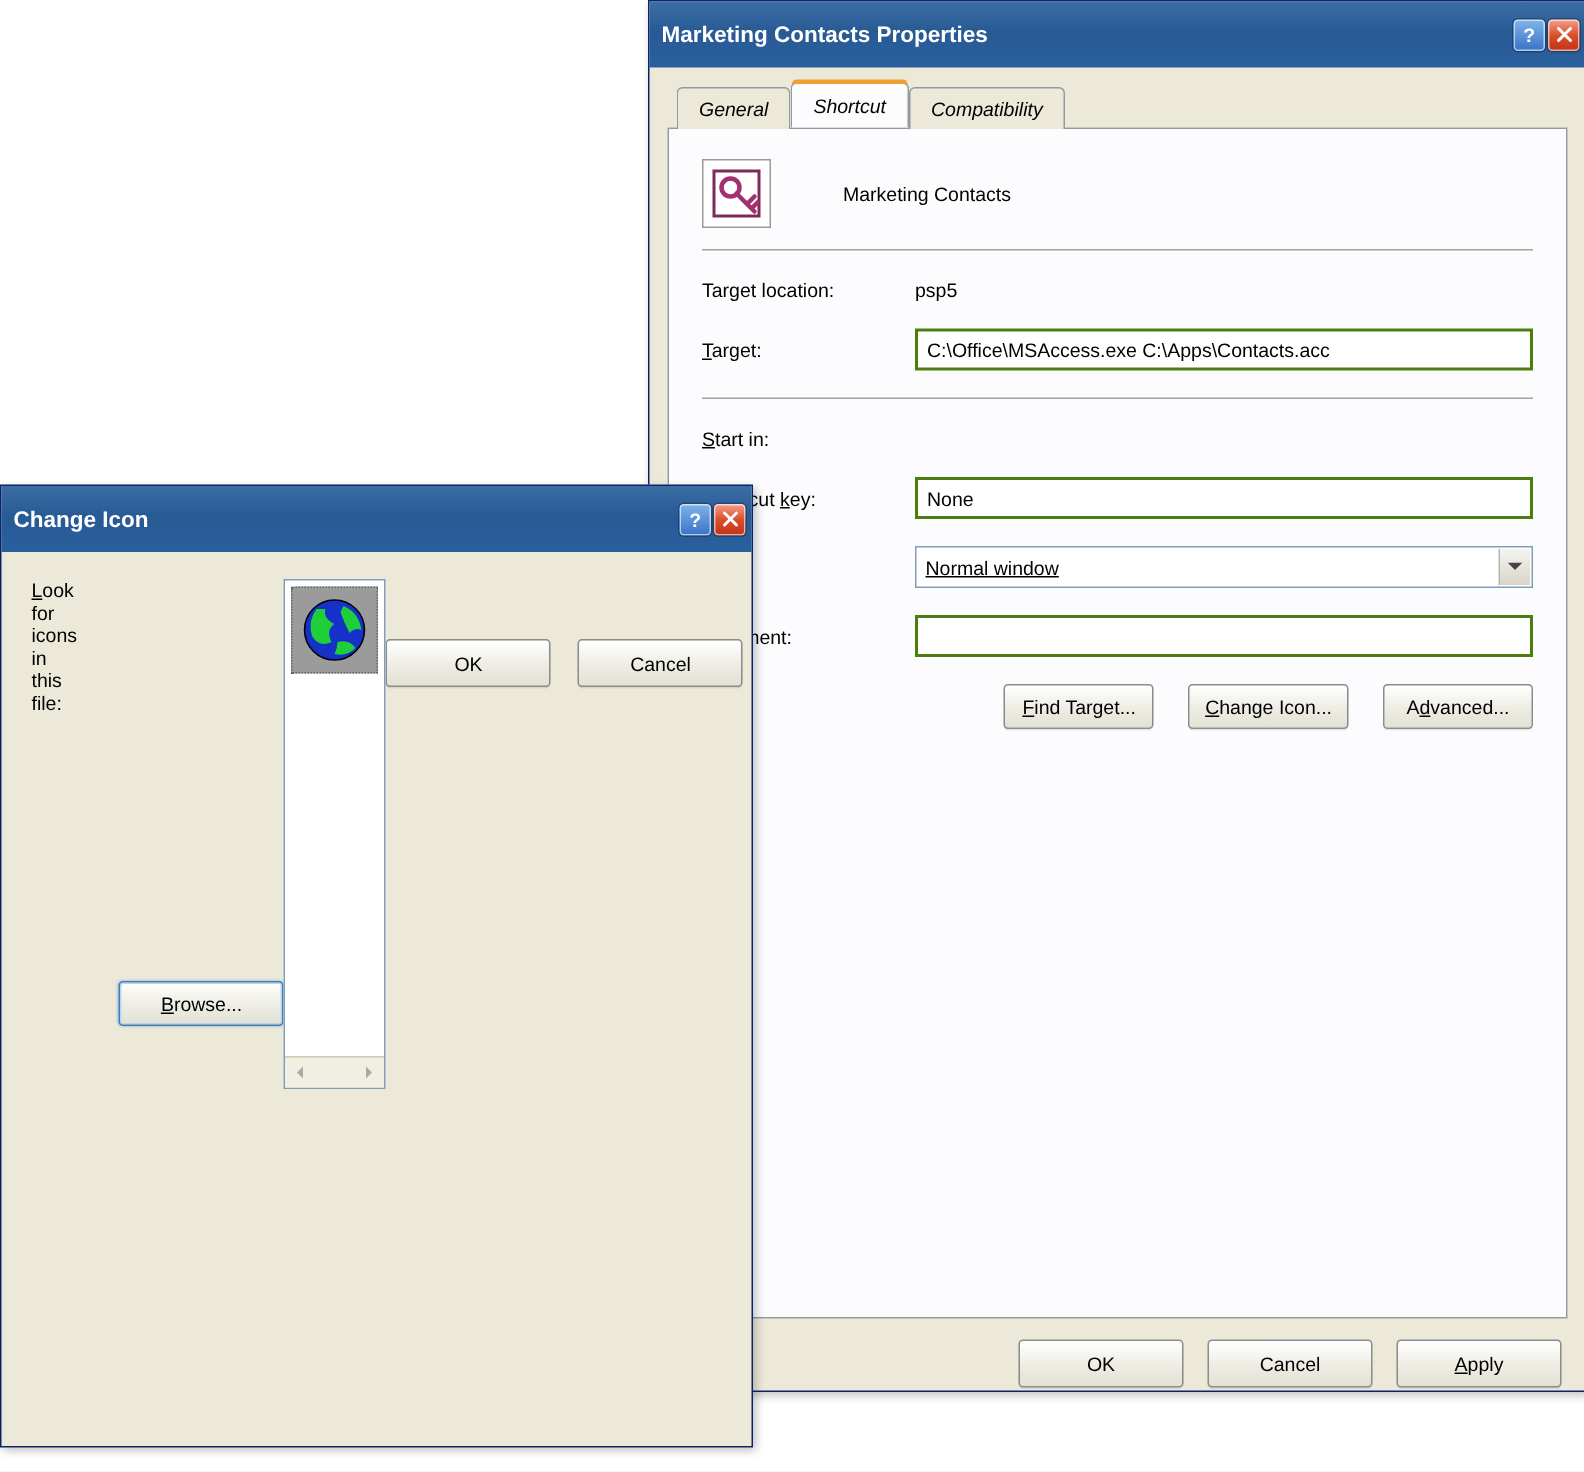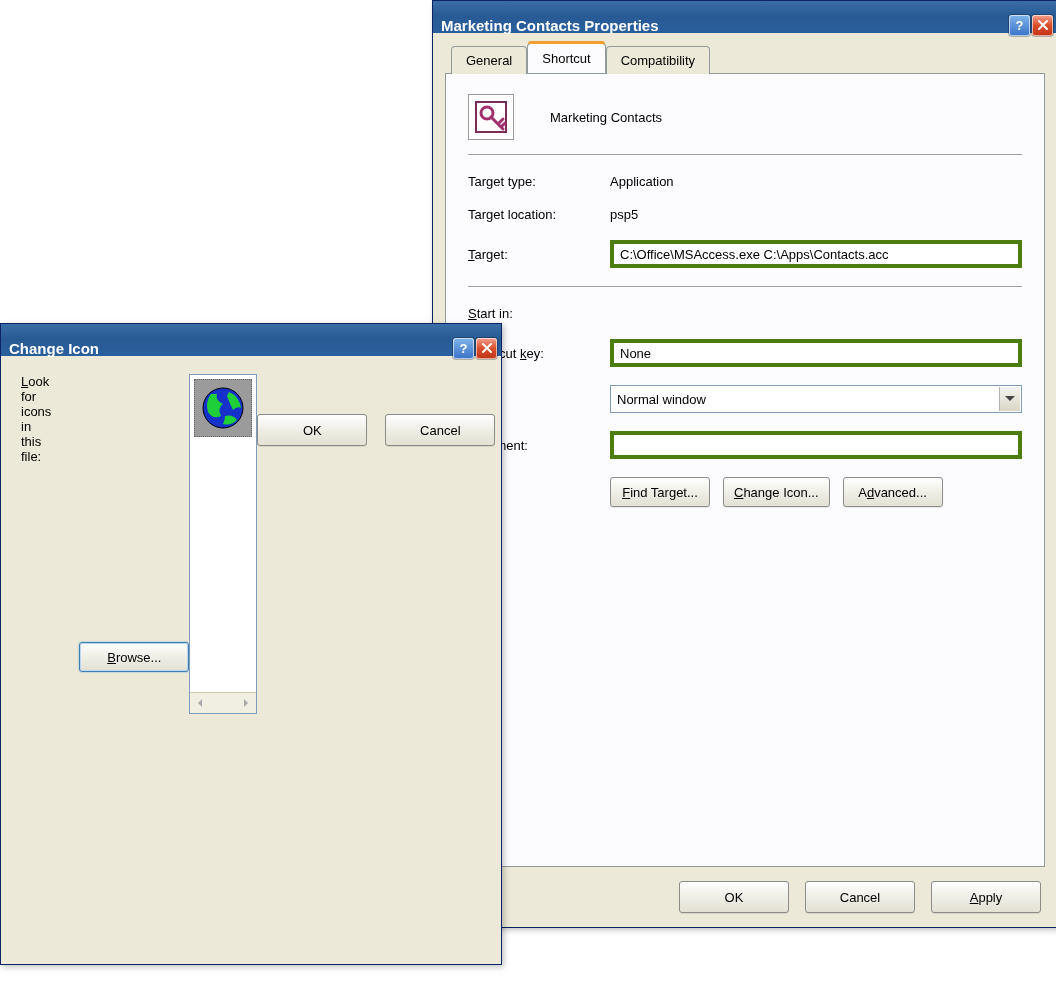--- a/index.html
+++ b/index.html
@@ -14,27 +14,27 @@
     position: relative;
     overflow: hidden;
   }
   .window {
     position: absolute;
     background: #ece9d8;
     border: 1px solid #0a246a;
     box-shadow: 2px 2px 6px rgba(0,0,0,0.25);
   }
   .titlebar {
-    height: 16px;
+    height: 44px;
     background: linear-gradient(to bottom, #3b6ea5 0%, #285a94 45%, #2a5f9e 100%);
     color: #fff;
     display: flex;
     align-items: center;
     justify-content: space-between;
-    padding: 16px 4px 0 8px;
+    padding: 0 4px 0 8px;
     font-size: 15px;
     font-weight: bold;
   }
   .titlebar .caption {
     flex: 1;
     white-space: nowrap;
     overflow: hidden;
   }
   .titlebar .buttons {
     display: flex;
@@ -78,20 +78,21 @@
     padding: 6px 14px 6px 14px;
     background:#ece9d8;
     border:1px solid #919b9c;
     border-bottom:none;
     border-radius:4px 4px 0 0;
     margin-right:0px;
     position:relative;
     top:1px;
     font-size:13px;
     cursor:default;
+    font-style:italic;
   }
   .tab.active {
     background:#fcfcfe;
     border-color:#919b9c;
     z-index:3;
     top:0;
     padding-top:7px;
     padding-bottom:7px;
   }
   .tab.active::before{
@@ -103,54 +104,55 @@
     border-radius:3px 3px 0 0;
   }
   .tabpanel {
     flex:1;
     background:#fcfcfe;
     border:1px solid #919b9c;
     padding:20px 22px;
     box-sizing:border-box;
     position:relative;
   }
-  .icon-row { display:flex; align-items:center; gap:36px; margin-bottom:8px;}
+  .icon-row { display:flex; align-items:center; gap:48px; margin-bottom:8px;}
   .access-icon {
     width:44px; height:44px;
     border:1px solid #9a9a9a;
     background:#fff;
     display:flex; align-items:center; justify-content:center;
   }
   .access-icon svg { width:36px; height:36px;}
   .divider { height:1px; border:none; border-top:1px solid #a0a0a0; margin:14px 0 18px 0;}
   .kv { display:flex; align-items:center; margin-bottom:18px;}
   .kv .k { width:142px; }
   .kv .v { flex:1; }
   .inputtext {
     width:100%;
     box-sizing:border-box;
     height:28px;
     padding:7px 6px;
     font-family:inherit;
     font-size:13px;
     background:#fff;
-    border:4px solid #4d7c0f;
+    border:2px solid #4d7c0f;
   }
   .selectbox {
     width:100%;
     height:28px;
     font-family:inherit;
     font-size:13px;
     border:1px solid #7f9db9;
     background:#fff;
     position:relative;
     padding:3px 24px 3px 6px;
     box-sizing:border-box;
     display:flex;
     align-items:center;
+    text-decoration:underline;
   }
   .selectbox .dropbtn{
     position:absolute;
     right:1px; top:1px; bottom:1px;
     width:20px;
     background:linear-gradient(to bottom,#f4f4f0,#d9d6c6);
     border-left:1px solid #b5b5b5;
     display:flex;align-items:center;justify-content:center;
   }
   .btn {
@@ -164,21 +166,21 @@
     border-radius:3px;
     box-shadow: 0 1px 0 rgba(0,0,0,0.08);
     cursor:default;
   }
   .btn:focus, .btn.default{
     outline:none;
     border:1px solid #3c7fb1;
     box-shadow: 0 0 0 1px #bcd4ef inset, 0 0 2px #6fa7d6;
     margin-left: 28px;
   }
-  .btnrow-mid{ display:flex; gap:13px; margin-top:6px; justify-content:flex-start; padding-left:142px;}
+  .btnrow-mid{ display:flex; gap:23px; margin-top:6px; justify-content:flex-end; padding-left:142px;}
   .bottom-buttons{
     display:flex;
     justify-content:flex-end;
     gap:16px;
     padding:14px 4px 4px 4px;
   }
   .bottom-buttons .btn{ min-width:110px; height:32px;}
   .underline-key { text-decoration:underline; }
 
   
@@ -251,24 +253,20 @@
           <svg viewBox="0 0 36 36">
             <rect x="3" y="3" width="30" height="30" fill="#fff" stroke="#7d2b5a" stroke-width="2"></rect>
             <circle cx="14" cy="14" r="6" fill="none" stroke="#a2306f" stroke-width="3"></circle>
             <path d="M18 18 L30 30 M26 24 L30 20 M28 28 L32 24" stroke="#a2306f" stroke-width="3" fill="none" stroke-linecap="round"></path>
           </svg>
         </div>
         <span>Marketing Contacts</span>
       </div>
       <hr class="divider">
 
-      <div class="kv">
-        <span class="k">Target type:</span>
-        <span class="v">Application</span>
-      </div>
       <div class="kv">
         <span class="k">Target location:</span>
         <span class="v">psp5</span>
       </div>
       <div class="kv">
         <span class="k"><span class="underline-key">T</span>arget:</span>
         <span class="v"><input class="inputtext" value="C:\Office\MSAccess.exe C:\Apps\Contacts.acc" style=""></span>
       </div>
 
       <hr class="divider">

